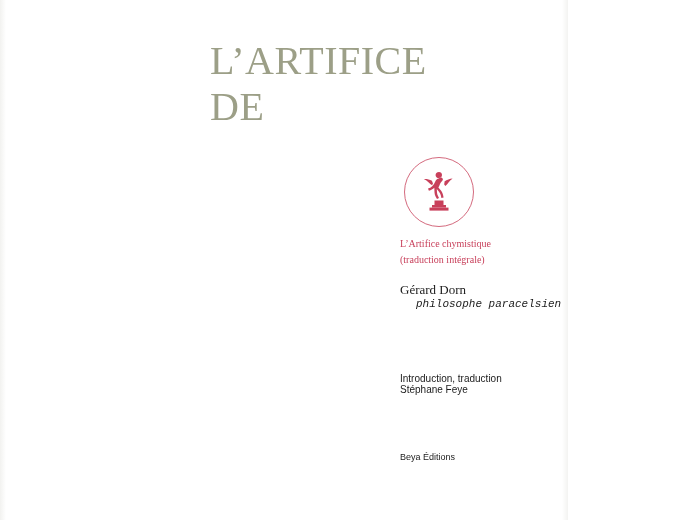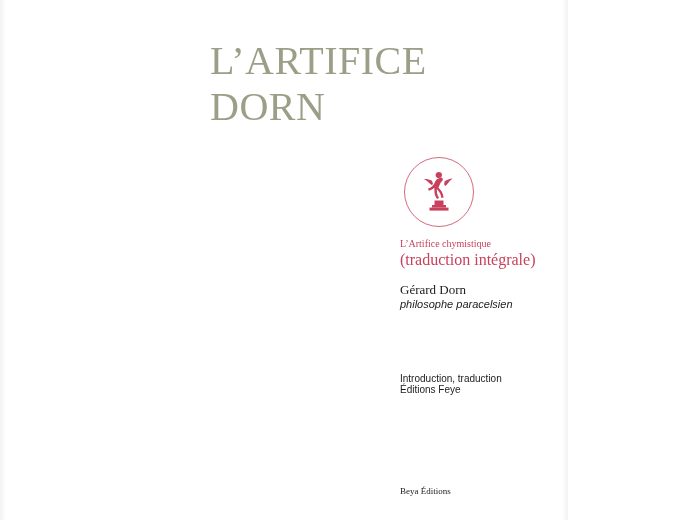--- a/index.html
+++ b/index.html
@@ -74,21 +74,21 @@
     width: 270px;
   }
   .subtitle-main {
     color: #c8405b;
     font-size: 10px;
     line-height: 16px;
     font-family: "Liberation Serif", serif;
   }
   .subtitle-sub {
     color: #c8405b;
-    font-size: 16px;
+    font-size: 10px;
     line-height: 15px;
     font-family: "Liberation Serif", serif;
   }
 
   .author-block {
     position: absolute;
     left: 400px;
     top: 282px;
     width: 270px;
   }
@@ -96,21 +96,22 @@
     color: #1b1b1b;
     font-size: 13px;
     line-height: 15px;
     font-family: "Liberation Serif", serif;
   }
   .author-qual {
     color: #1b1b1b;
     font-size: 11px;
     line-height: 15px;
     font-style: italic;
-    font-family: Liberation Sans, sans-serif;
+    font-family: Liberation Mono, monospace;
+    margin-left: 16px;
   }
 
   .credits-block {
     position: absolute;
     left: 400px;
     top: 373px;
     width: 270px;
   }
   .credits-line {
     color: #1b1b1b;
@@ -122,35 +123,34 @@
   .publisher-block {
     position: absolute;
     left: 400px;
     top: 451px;
     width: 270px;
   }
   .publisher-line {
     color: #1b1b1b;
     font-size: 9px;
     line-height: 12px;
-    font-family: Liberation Serif, serif;
-    margin-top: 34px;
+    font-family: Liberation Sans, sans-serif;
   }
 </style>
 </head>
 <body>
 
 <div class="page">
 
   <div class="page-edge-left"></div>
   <div class="page-edge-right"></div>
 
   <div class="title-block">
     <div class="title-line">L’ARTIFICE</div>
-    <div class="title-line">DORN</div>
+    <div class="title-line">DE</div>
   </div>
 
   <div class="emblem">
     <svg width="68" height="68" viewBox="0 0 68 68" xmlns="http://www.w3.org/2000/svg" aria-hidden="true">
       <g fill="#c8405b">
 
         <path d="M34 14 c-2.2 0 -3.6 1.6 -3.4 3.4 c0.2 1.6 1.6 2.6 3.2 2.6 c1.8 0 3.2 -1.2 3.2 -3 c0 -1.7 -1.3 -3 -3 -3 z"></path>
         <path d="M33.6 20.5 c-1.4 0.3 -2.6 1.4 -3.2 2.8 c-0.8 1.9 -1.8 3.5 -3.2 4.9 c-1.2 1.2 -2.6 2 -4.2 2.4 l0.9 2.2 c2.1 -0.5 3.9 -1.6 5.4 -3 l0.2 4.6 c0.1 1.6 0.5 3 1.2 4.3 l1.3 2.4 l2 -1 l-1.1 -2.3 c-0.5 -1.1 -0.8 -2.2 -0.9 -3.4 l-0.2 -3.3 l2.2 2.6 c0.9 1.1 1.5 2.3 1.8 3.6 l0.6 2.7 l2.2 -0.4 l-0.6 -2.9 c-0.4 -1.8 -1.3 -3.4 -2.5 -4.8 l-2.1 -2.5 c0.7 -1 1.2 -2.1 1.6 -3.3 c0.4 -1.3 1.1 -2.4 2.1 -3.2 c0.6 -0.5 0.9 -1.3 0.7 -2 c-0.3 -1 -1.4 -1.6 -2.4 -1.4 z"></path>
 
         <path d="M27 22.8 c-2.6 -1.4 -5.4 -2 -8.2 -1.8 c1.9 0.9 3.5 2.1 4.9 3.6 c1 1.1 2.1 2 3.4 2.6 l0.9 -1.9 c-0.5 -0.7 -0.9 -1.6 -1 -2.5 z"></path>
@@ -168,20 +168,20 @@
     <div class="subtitle-sub">(traduction intégrale)</div>
   </div>
 
   <div class="author-block">
     <div class="author-name">Gérard Dorn</div>
     <div class="author-qual">philosophe paracelsien</div>
   </div>
 
   <div class="credits-block">
     <div class="credits-line">Introduction, traduction</div>
-    <div class="credits-line">Éditions Feye</div>
+    <div class="credits-line">Stéphane Feye</div>
   </div>
 
   <div class="publisher-block">
     <div class="publisher-line">Beya Éditions</div>
   </div>
 
 </div>
 
 </body></html>

